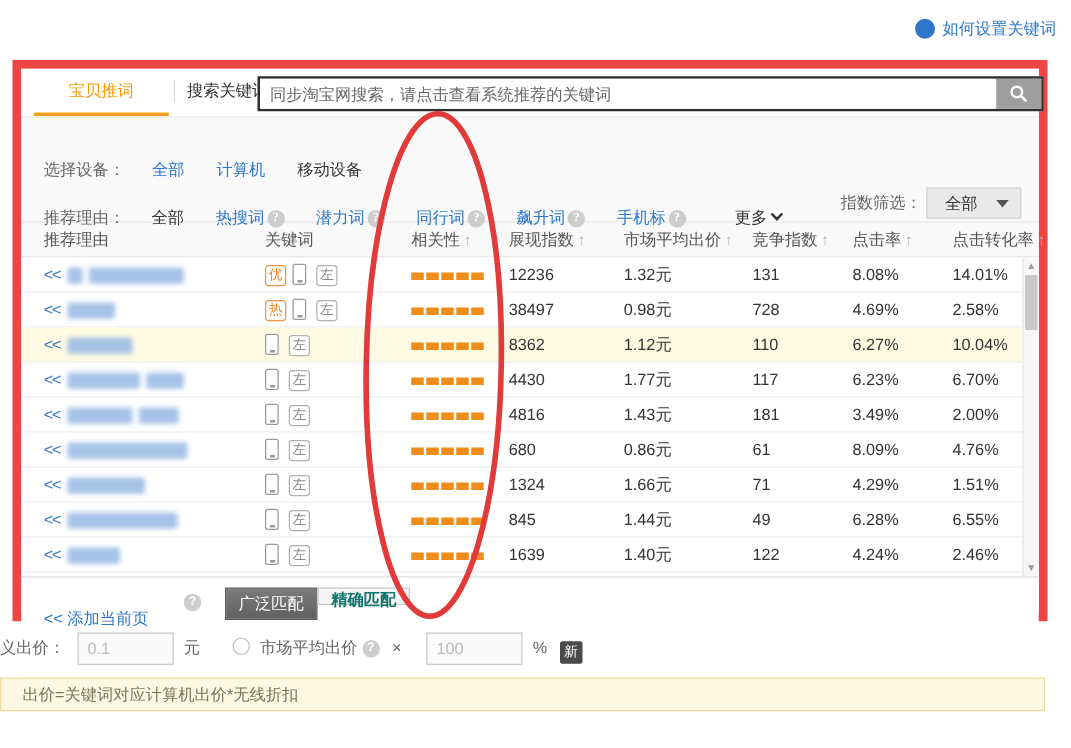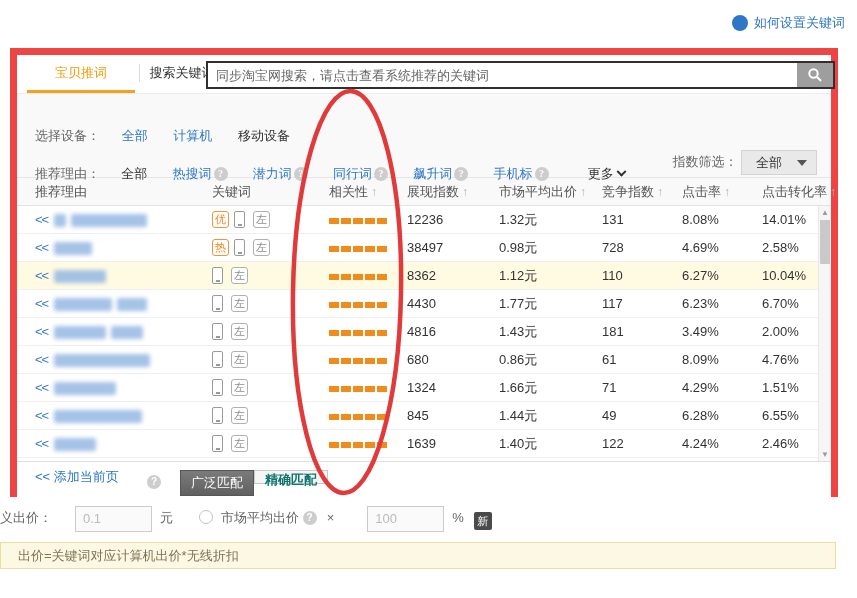--- a/index.html
+++ b/index.html
@@ -64,28 +64,28 @@
   .num { color:#333; }
 
   
   .scrollbar { position:absolute; right:0; top:0; width:13px; height:100%; background:#f6f6f6; border-left:1px solid #e8e8e8; }
   .sb-up { position:absolute; top:2px; left:0; width:12px; text-align:center; font-size:8px; color:#9b9b9b; }
   .sb-down { position:absolute; bottom:2px; left:0; width:12px; text-align:center; font-size:8px; color:#9b9b9b; }
   .sb-thumb { position:absolute; top:14px; left:1px; width:10px; height:44px; background:#c9c9c9; border-radius:1px; }
 
   
   .tfoot { position:relative; height:42px; border-top:1px solid #dedede; background:#fff; }
-  .add-page { position:absolute; left:18px; top:6px; color:#2e77c8; cursor:pointer; }
+  .add-page { position:absolute; left:18px; top:24px; color:#2e77c8; cursor:pointer; }
   .tfoot .qmark { position:absolute; left:130px; top:13px; }
   .btn-broad { position:absolute; left:163px; top:8px; width:74px; height:26px; background:linear-gradient(#7b7b7b,#606060); border:1px solid #565656; color:#fff; font-weight:normal; font-size:13px; cursor:pointer; font-family:inherit; }
   .btn-exact { position:absolute; left:237px; top:8px; width:74px; height:14px; background:#f5f5f5; border:1px solid #c9c9c9; color:#0f766e; font-weight:bold; font-size:13px; cursor:pointer; font-family:inherit; }
 
   
   .bid-row { position:absolute; left:0; top:504px; height:30px; line-height:28px; white-space:nowrap; color:#666; }
-  .bid-input { width:77px; height:26px; border:1px solid #ccc; background:#fafafa; color:#bbb; padding:0 7px; font-size:13px; font-family:inherit; vertical-align:middle; margin:0 8px 0 23px; }
+  .bid-input { width:77px; height:26px; border:1px solid #ccc; background:#fafafa; color:#bbb; padding:0 7px; font-size:13px; font-family:inherit; vertical-align:middle; margin:0 8px 0 10px; }
   .radio { display:inline-block; width:14px; height:14px; border:1px solid #c3c3c3; border-radius:50%; background:#fff; vertical-align:-2px; margin:0 8px 0 26px; cursor:pointer; }
   .mul { margin:0 10px; color:#666; }
   .new-badge { display:inline-block; width:18px; height:18px; line-height:18px; text-align:center; background:#4a4a4a; color:#fff; font-size:11px; border-radius:2px; vertical-align:-3px; margin-left:10px; }
 
   
   .notice { position:absolute; left:0; top:542px; width:836px; height:27px; line-height:25px; background:#fcf8e3; border:1px solid #f0dc9e; color:#7d7456; padding-left:17px; }
 
   
   .annotation { position:absolute; left:0; top:0; width:857px; height:598px; pointer-events:none; }
 </style>

